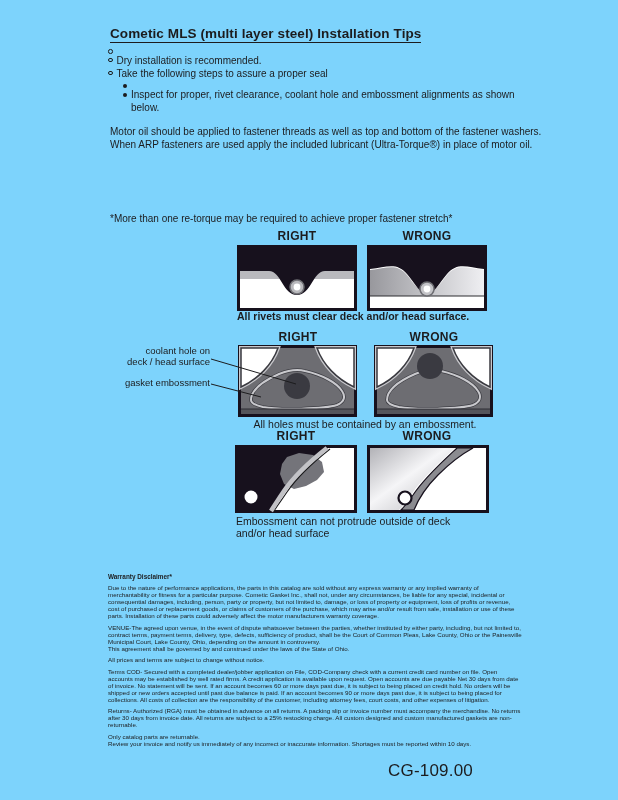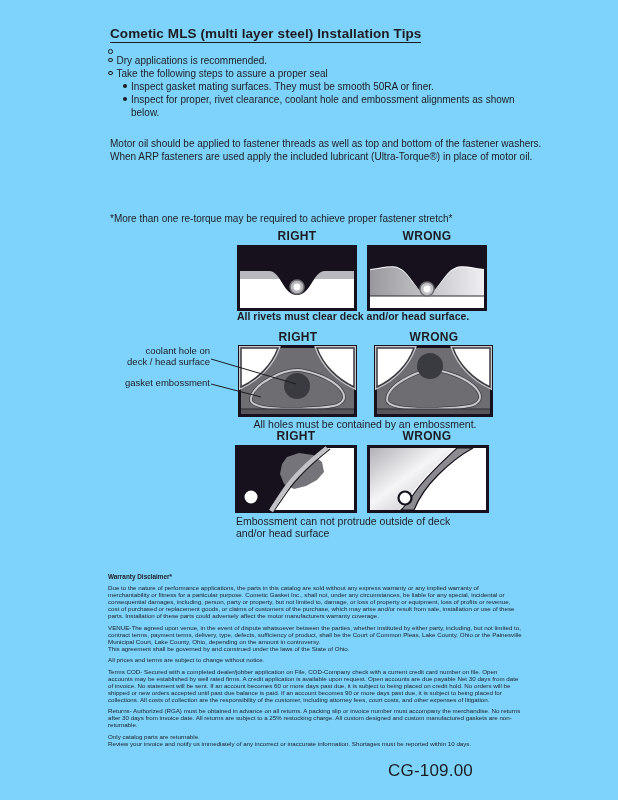--- a/index.html
+++ b/index.html
@@ -23,21 +23,21 @@
     flex:0 0 auto; width:4.5px; height:4.5px; border:1px solid #1c1c1e;
     border-radius:50%; margin:4px 4px 0 0;
   }
   .f-marker {
     flex:0 0 auto; width:4px; height:4px; background:#1c1c1e;
     border-radius:50%; margin:4.5px 4px 0 0;
   }
 
   .diesel-heading { left:110px; top:119px; font-size:12.5px; font-weight:bold; }
   .body-par { left:110px; width:440px; font-size:10px; line-height:13px; }
-  .p-oil { top:137px; }
+  .p-oil { top:125px; }
   .p-retorque { top:169px; }
   .p-note { top:212px; }
 
   .rw-label { width:120px; text-align:center; font-size:12px; font-weight:bold; letter-spacing:.3px; }
   .caption { font-size:10.5px; line-height:12px; }
 
   .diag { display:block; }
 
   .callout {
     left:110px; width:100px; text-align:right; font-size:9.5px; line-height:10.5px;
@@ -56,29 +56,28 @@
 <div class="page">
 
   <div class="abs title">Cometic MLS (multi layer steel) Installation Tips</div>
 
   <div class="abs tips">
     <div class="tip-row">
       <span class="o-marker"></span>
     </div>
     <div class="tip-row">
       <span class="o-marker"></span>
-      <span>Dry applications is recommended.</span>
+      <span>Dry installation is recommended.</span>
     </div>
     <div class="tip-row">
       <span class="o-marker"></span>
       <span>Take the following steps to assure a proper seal</span>
     </div>
     <div class="tip-row sub">
       <span class="f-marker"></span>
-      <span>Inspect gasket mating surfaces.  They must be smooth 50RA or finer.</span>
     </div>
     <div class="tip-row sub">
       <span class="f-marker"></span>
       <span>Inspect for proper, rivet clearance, coolant hole and embossment alignments as shown below.</span>
     </div>
   </div>
 
   <div class="abs body-par p-oil pre">Motor oil should be applied to fastener threads as well as top and bottom of the fastener washers.
 When ARP fasteners are used apply the included lubricant (Ultra-Torque®) in place of motor oil.</div>
   <div class="abs body-par p-note">*More than one re-torque may be required to achieve proper fastener stretch*</div>

